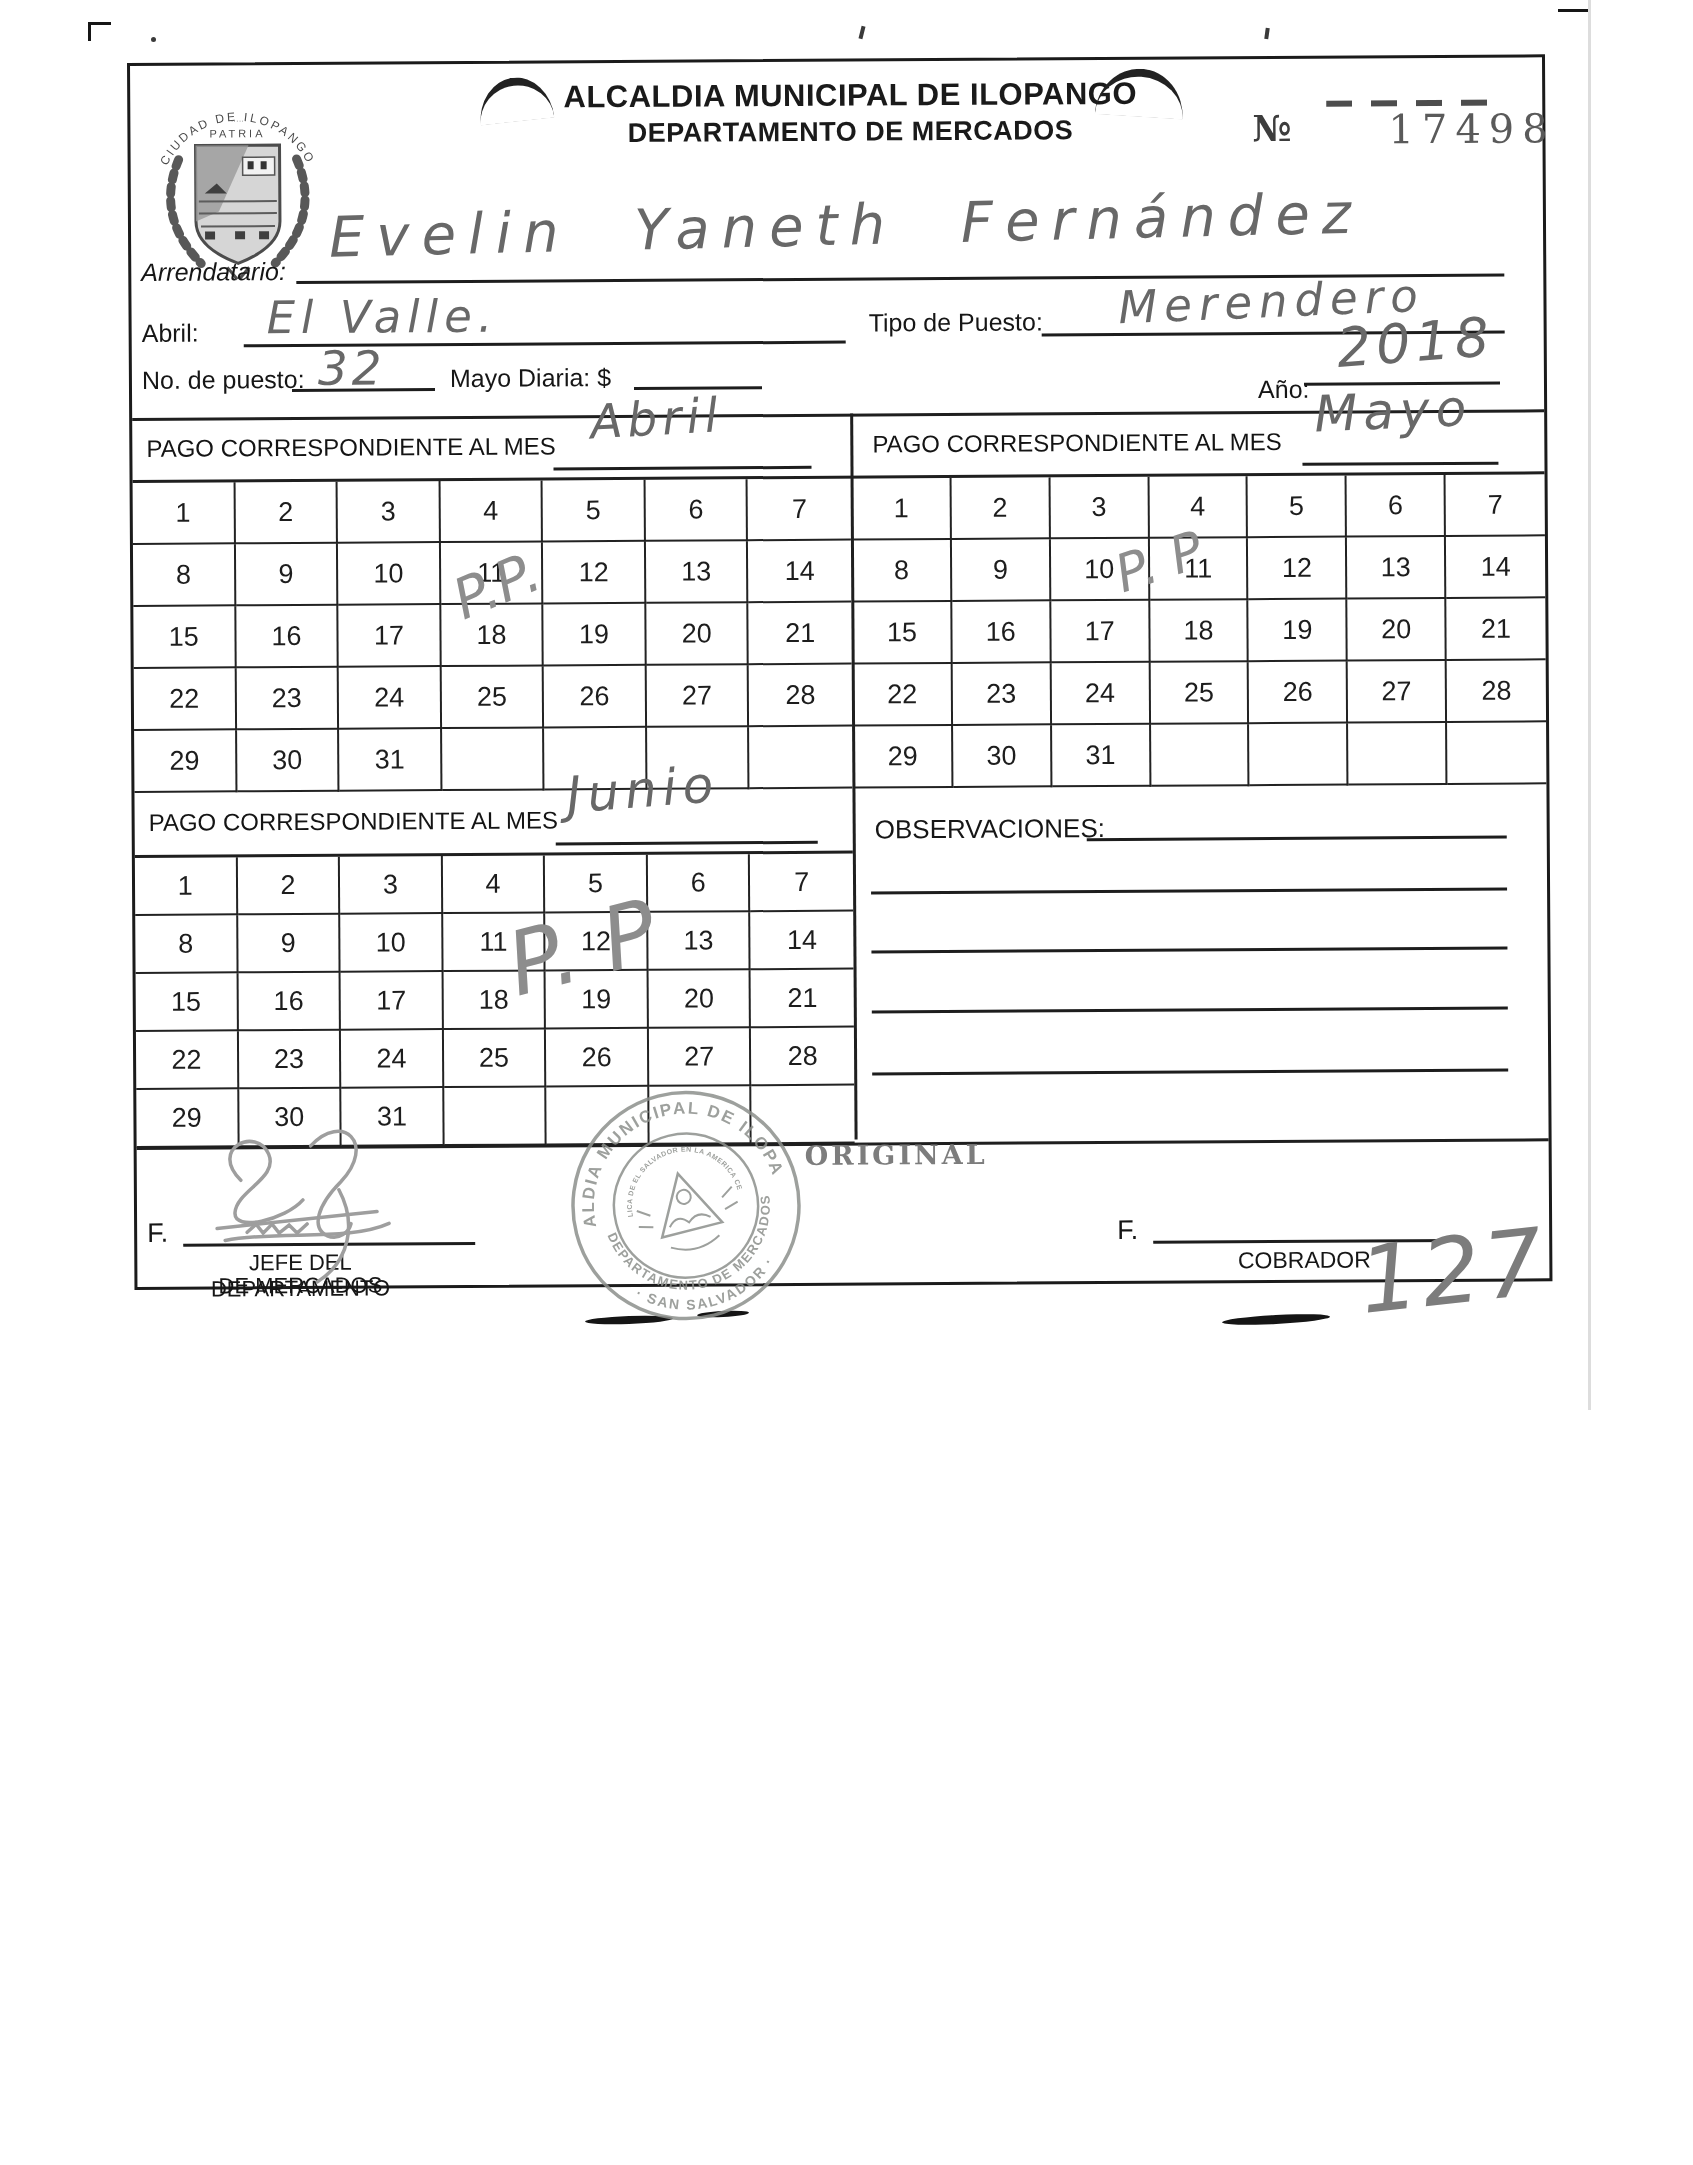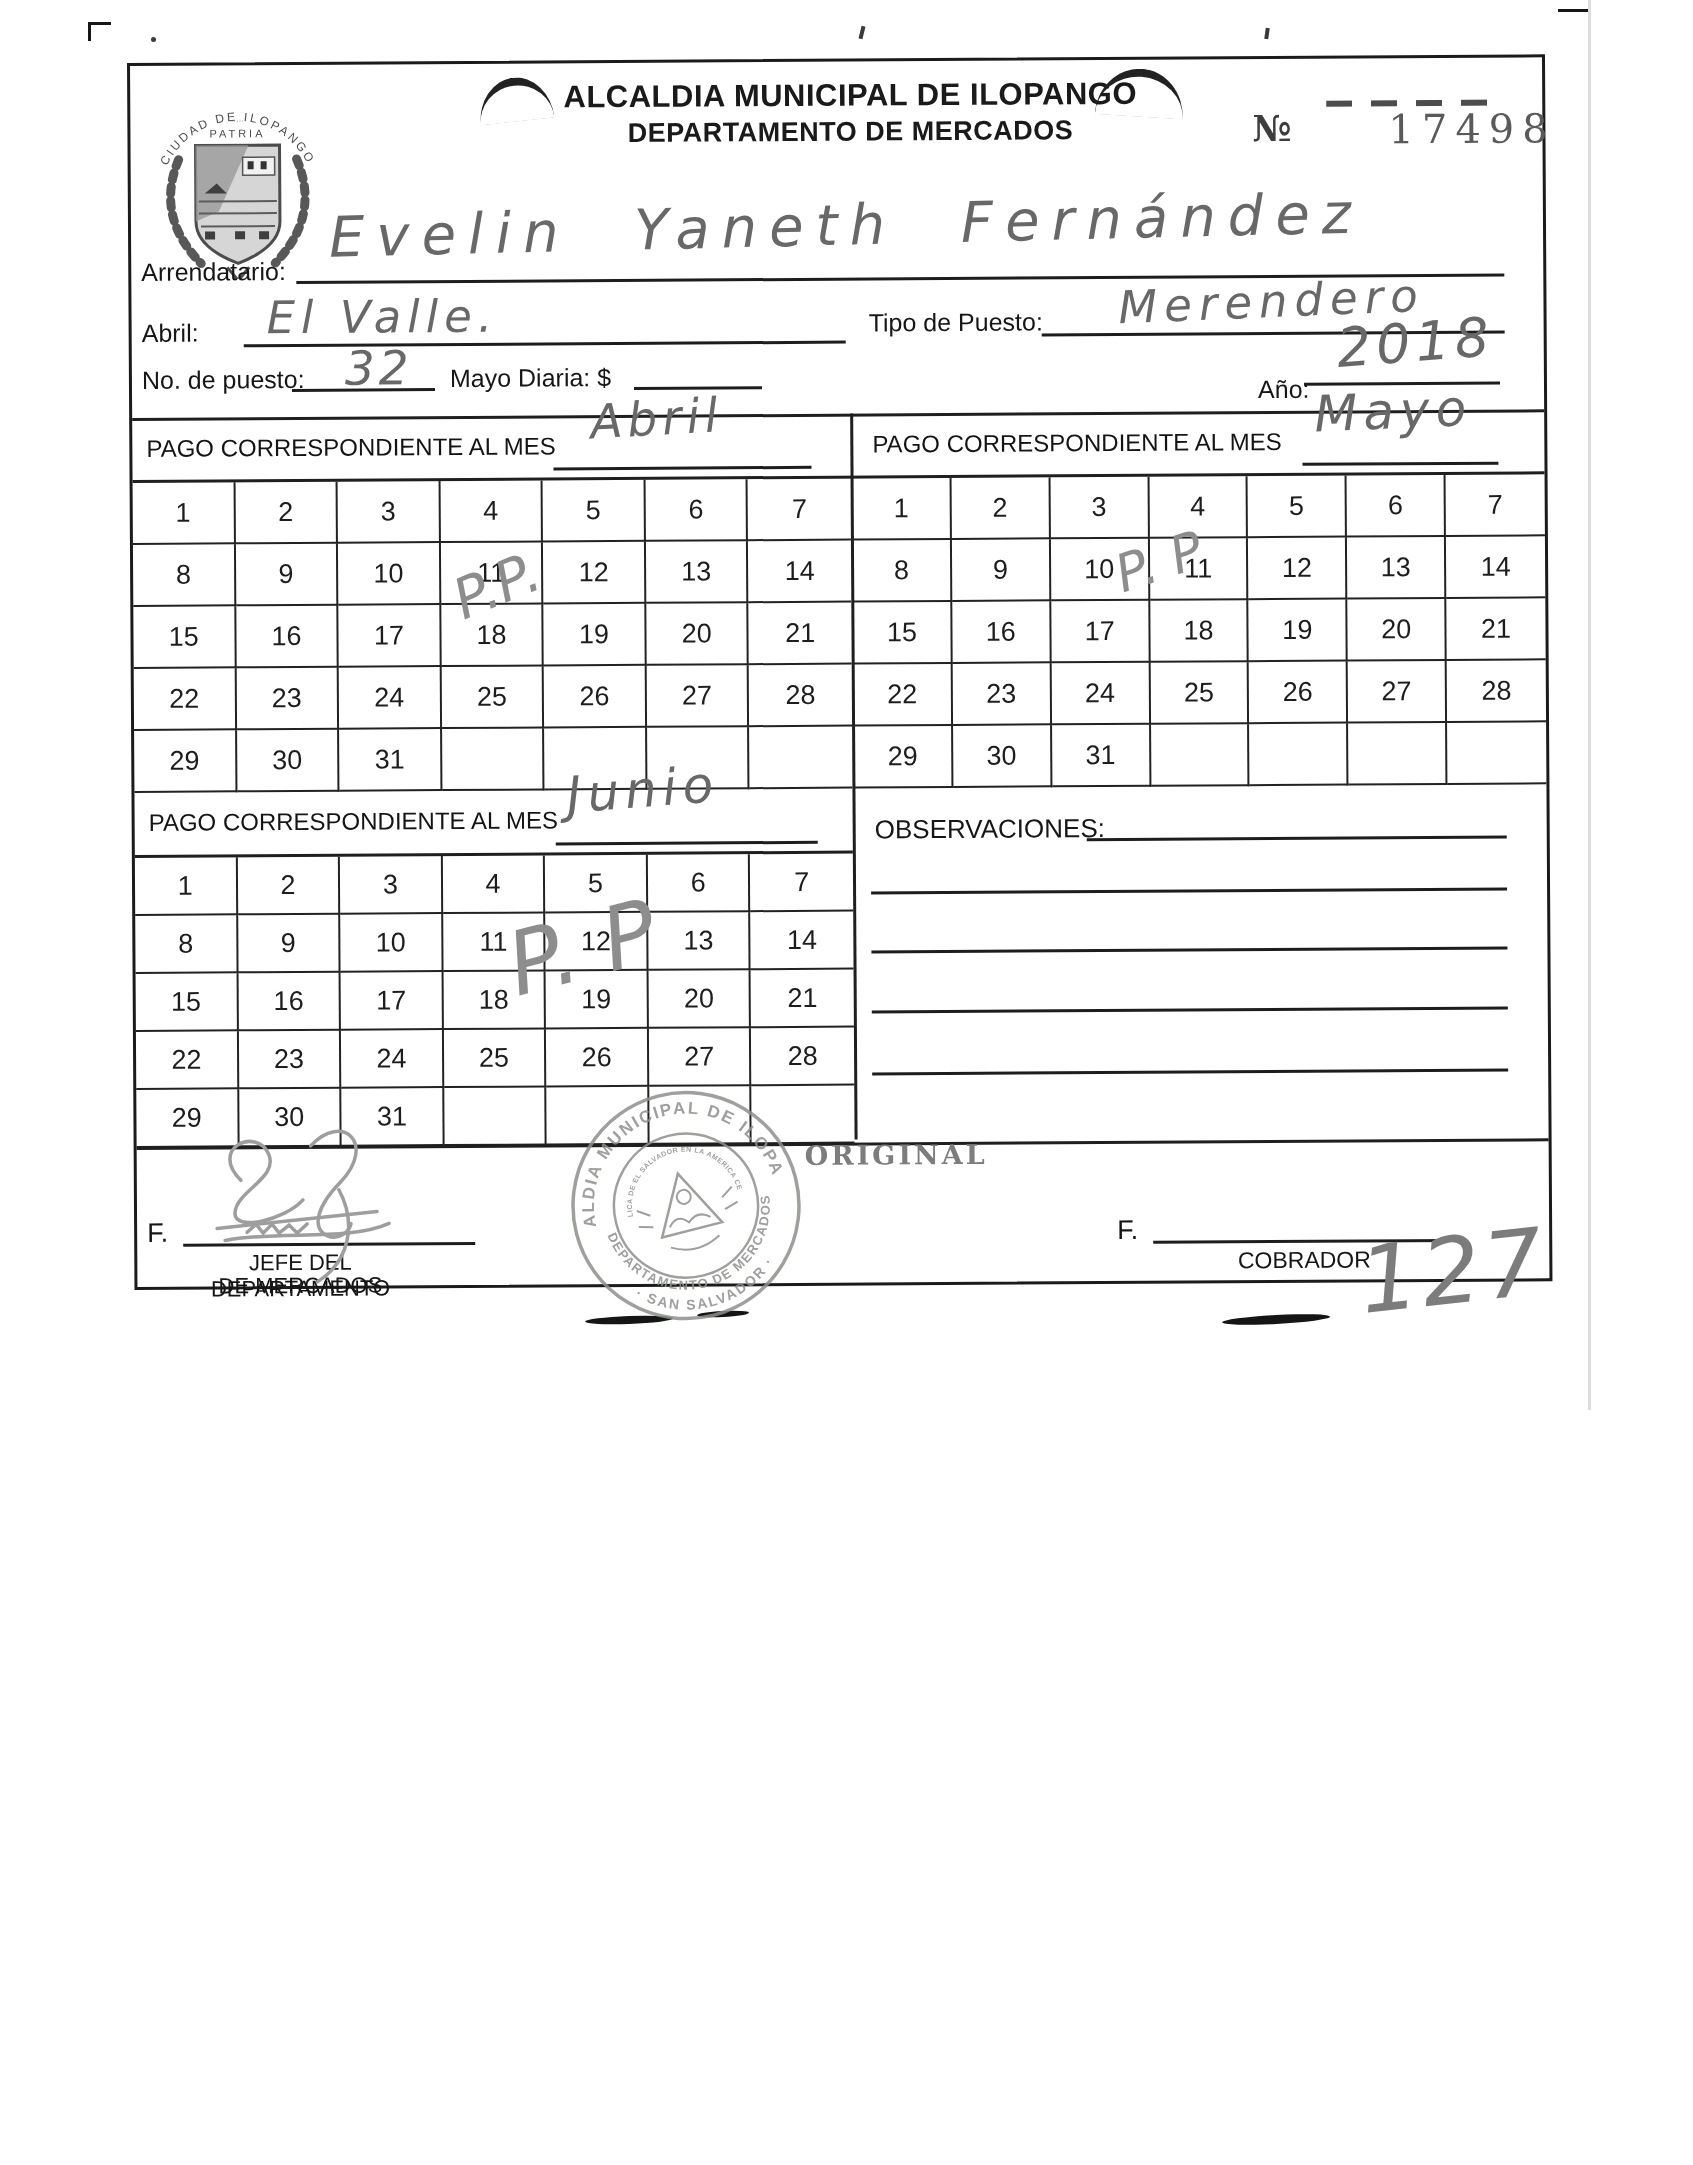--- a/index.html
+++ b/index.html
@@ -81,35 +81,35 @@
 
     <div class="abs title" style="left:290px;top:16px;width:860px;font-size:31px;">ALCALDIA MUNICIPAL DE ILOPANGO</div>
     <div class="abs title" style="left:290px;top:55px;width:860px;font-size:27px;">DEPARTAMENTO DE MERCADOS</div>
     <div class="abs hook" style="left:348px;top:14px;width:74px;height:36px;transform:rotate(-6deg);"></div>
     <div class="abs hook" style="left:966px;top:9px;width:88px;height:40px;transform:rotate(4deg);"></div>
 
     <div class="abs numlbl" style="left:1122px;top:48px;">№</div>
     <div class="abs numdash" style="left:1196px;top:42px;width:176px;"></div>
     <div class="abs numval" style="left:1258px;top:48px;">17498</div>
 
-    <div class="abs lbl" style="left:10px;top:192px;">Arrendatario:</div>
+    <div class="abs lbl" style="left:10px;top:192px;font-style:italic;">Arrendatario:</div>
     <div class="abs uline" style="left:165px;top:216px;width:1208px;"></div>
     <div class="abs hand" style="left:175px;top:136px;width:1080px;font-size:56px;letter-spacing:12px;word-spacing:34px;text-align:center;transform:rotate(-1deg);">Evelin Yaneth Fernández</div>
 
     <div class="abs lbl" style="left:10px;top:253px;">Abril:</div>
     <div class="abs uline" style="left:112px;top:279px;width:602px;"></div>
     <div class="abs hand" style="left:135px;top:230px;font-size:45px;letter-spacing:6px;">El Valle.</div>
 
     <div class="abs lbl" style="left:737px;top:247px;">Tipo de Puesto:</div>
     <div class="abs uline" style="left:910px;top:273px;width:463px;"></div>
     <div class="abs hand" style="left:915px;top:220px;width:450px;font-size:45px;letter-spacing:7px;text-align:center;transform:rotate(-2deg);">Merendero</div>
 
     <div class="abs lbl" style="left:10px;top:300px;">No. de puesto:</div>
     <div class="abs uline" style="left:160px;top:324px;width:143px;"></div>
-    <div class="abs hand" style="left:213px;top:280px;font-size:47px;letter-spacing:4px;">32</div>
+    <div class="abs hand" style="left:186px;top:280px;font-size:47px;letter-spacing:4px;">32</div>
 
     <div class="abs lbl" style="left:318px;top:300px;">Mayo Diaria: $</div>
     <div class="abs uline" style="left:502px;top:324px;width:128px;"></div>
 
     <div class="abs lbl" style="left:1126px;top:316px;">Año:</div>
     <div class="abs uline" style="left:1172px;top:324px;width:196px;"></div>
     <div class="abs hand" style="left:1205px;top:258px;font-size:54px;letter-spacing:5px;transform:rotate(-4deg);">2018</div>
 
     <div class="abs hline" style="left:0;top:352px;width:1412px;"></div>
     <div class="abs vline" style="left:718px;top:352px;height:726px;"></div>

